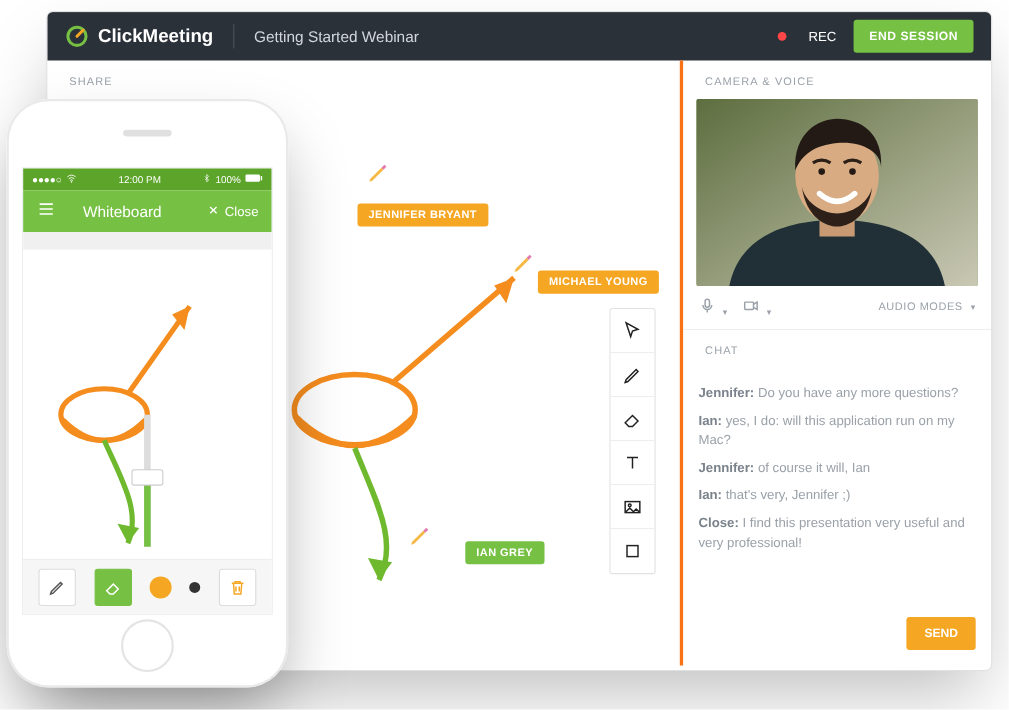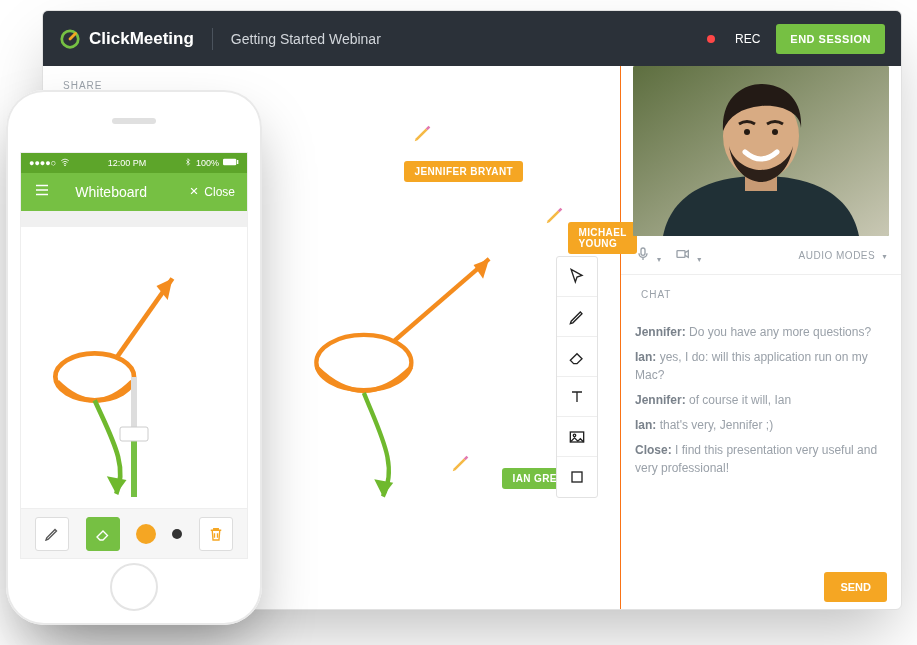--- a/index.html
+++ b/index.html
@@ -18,21 +18,21 @@
     top: 10px;
     width: 860px;
     height: 600px;
     border: 1px solid #e1e1e1;
     border-radius: 6px;
     background: #fff;
     box-shadow: 0 30px 60px -10px rgba(0,0,0,.25);
     overflow: hidden;
   }
   .titlebar {
-    height: 55px;
+    height: 44px;
     background: #2b3139;
     display: flex;
     align-items: center;
     padding: 0 16px;
     color: #fff;
   }
   .brand {
     display: flex; align-items: center; gap: 8px; font-weight: 700;
   }
   .brand-icon {
@@ -44,21 +44,21 @@
   .title-spacer { flex:1; }
   .rec { display:flex; align-items:center; gap:20px; margin-right:16px; font-size:12px; color:#fff;}
   .rec-dot { width:8px;height:8px;border-radius:50%;background:#ff4747;}
   .end-btn {
     background:#76c043; color:#fff; font-size:11px; font-weight:700;
     padding:9px 14px; border-radius:3px; letter-spacing:.5px;
   }
   .body {
     display:flex; height:calc(100% - 48px);
   }
-  .share-col { flex:1; border-right:1px solid #f97316; display:flex; flex-direction:row;}
+  .share-col { flex:1; border-right:3px solid #f97316; display:flex; flex-direction:column;}
   .section-head {
     font-size:10px; letter-spacing:1px; color:#9aa1a9; padding:14px 20px 10px;
   }
   .whiteboard { flex:1; position:relative; }
   .right-col { width:280px; display:flex; flex-direction:column;}
   .camera-box {
     padding: 0 12px;
   }
   .camera-img {
     width:100%; height:170px; border-radius:2px;
@@ -250,20 +250,21 @@
           <div class="tool">
               <svg viewBox="0 0 24 24" fill="none" stroke="#222" stroke-width="1.6">
                 <rect x="6" y="6" width="12" height="12"></rect>
               </svg>
             </div>
         </div>
       </div>
     </div>
 
     <div class="right-col">
+      <div class="section-head">CAMERA &amp; VOICE</div>
       <div class="camera-box">
         <div class="camera-img">
           <svg viewBox="0 0 256 170" preserveAspectRatio="xMidYMid slice">
             <rect width="256" height="170" fill="#9aa97a"></rect>
             <rect width="256" height="170" fill="url(#bg)"></rect>
             <defs>
               <linearGradient id="bg" x1="0" y1="0" x2="1" y2="1">
                 <stop offset="0" stop-color="#5d6e3f"></stop>
                 <stop offset="1" stop-color="#c9c8b4"></stop>
               </linearGradient>

